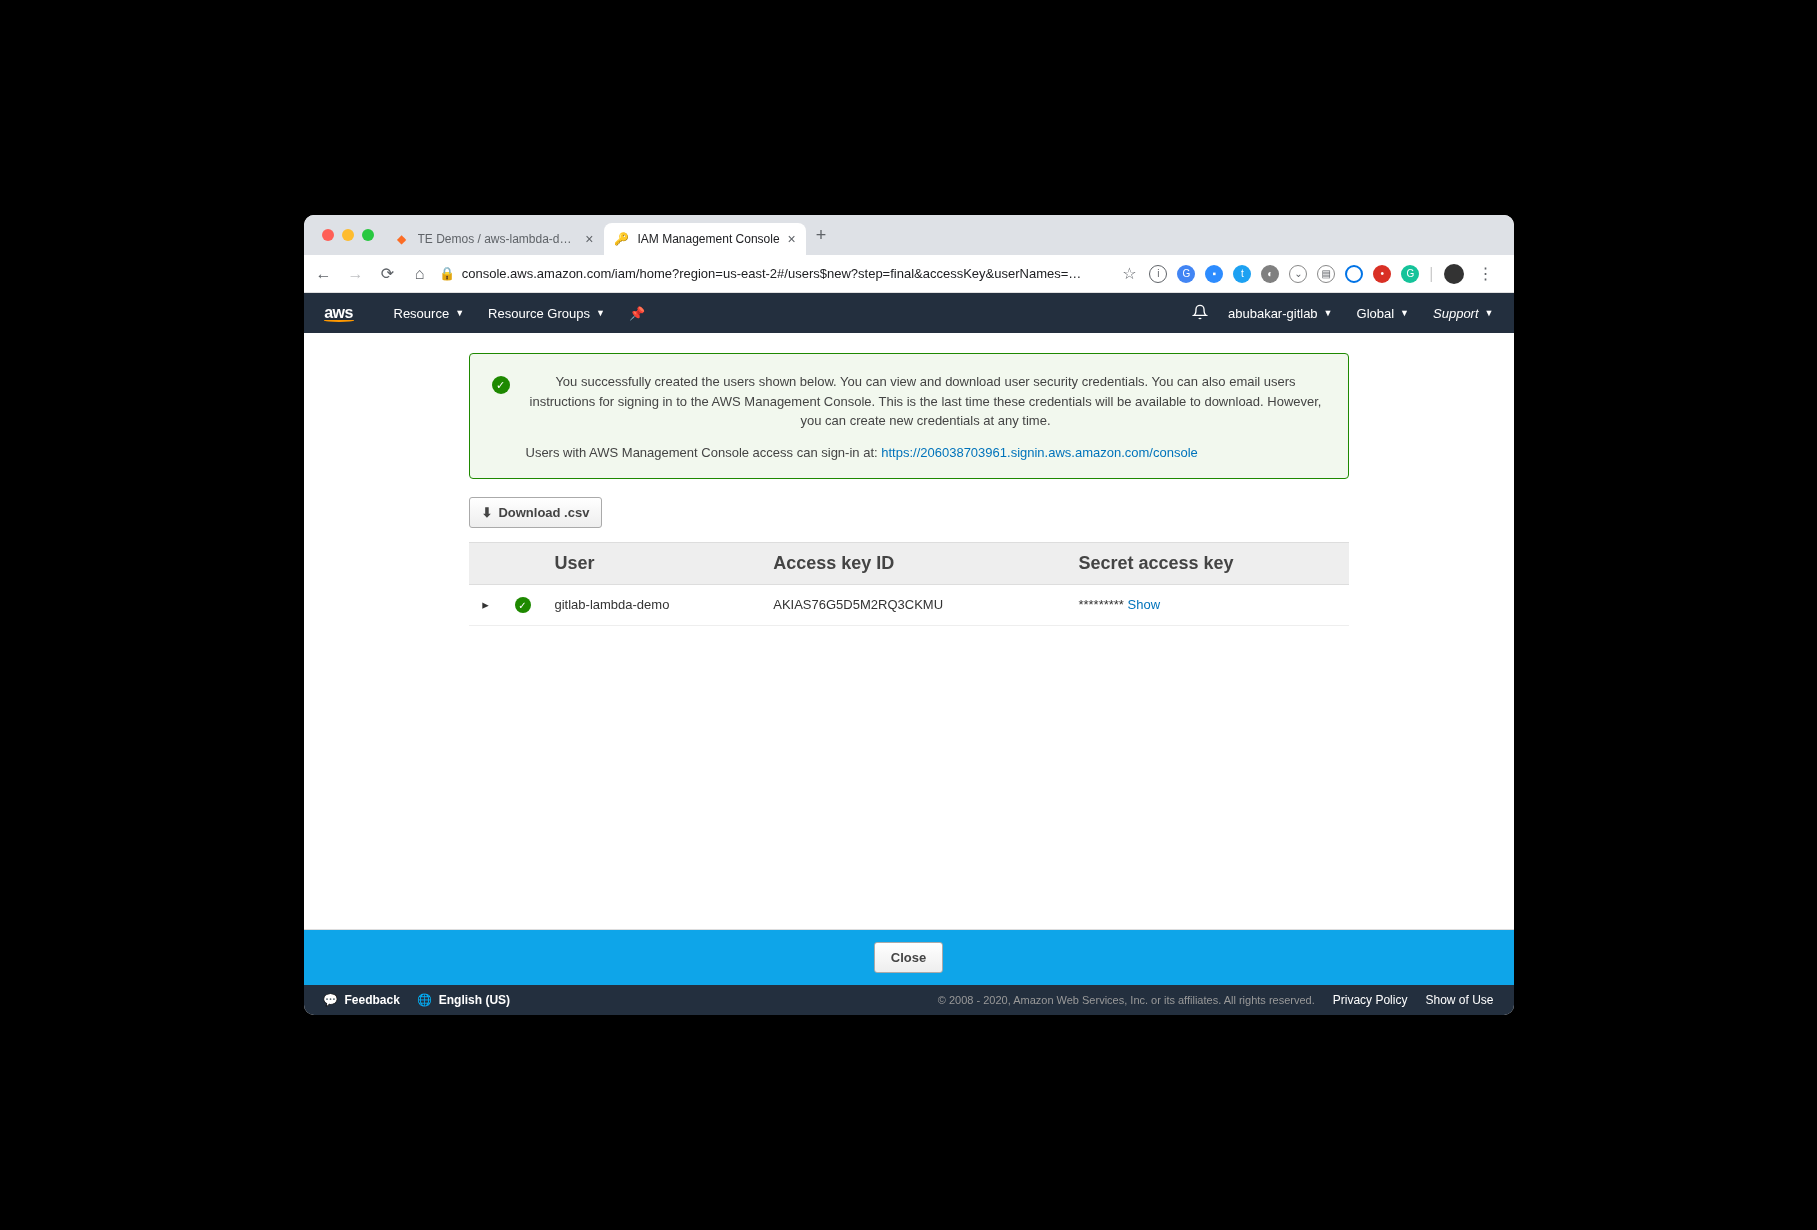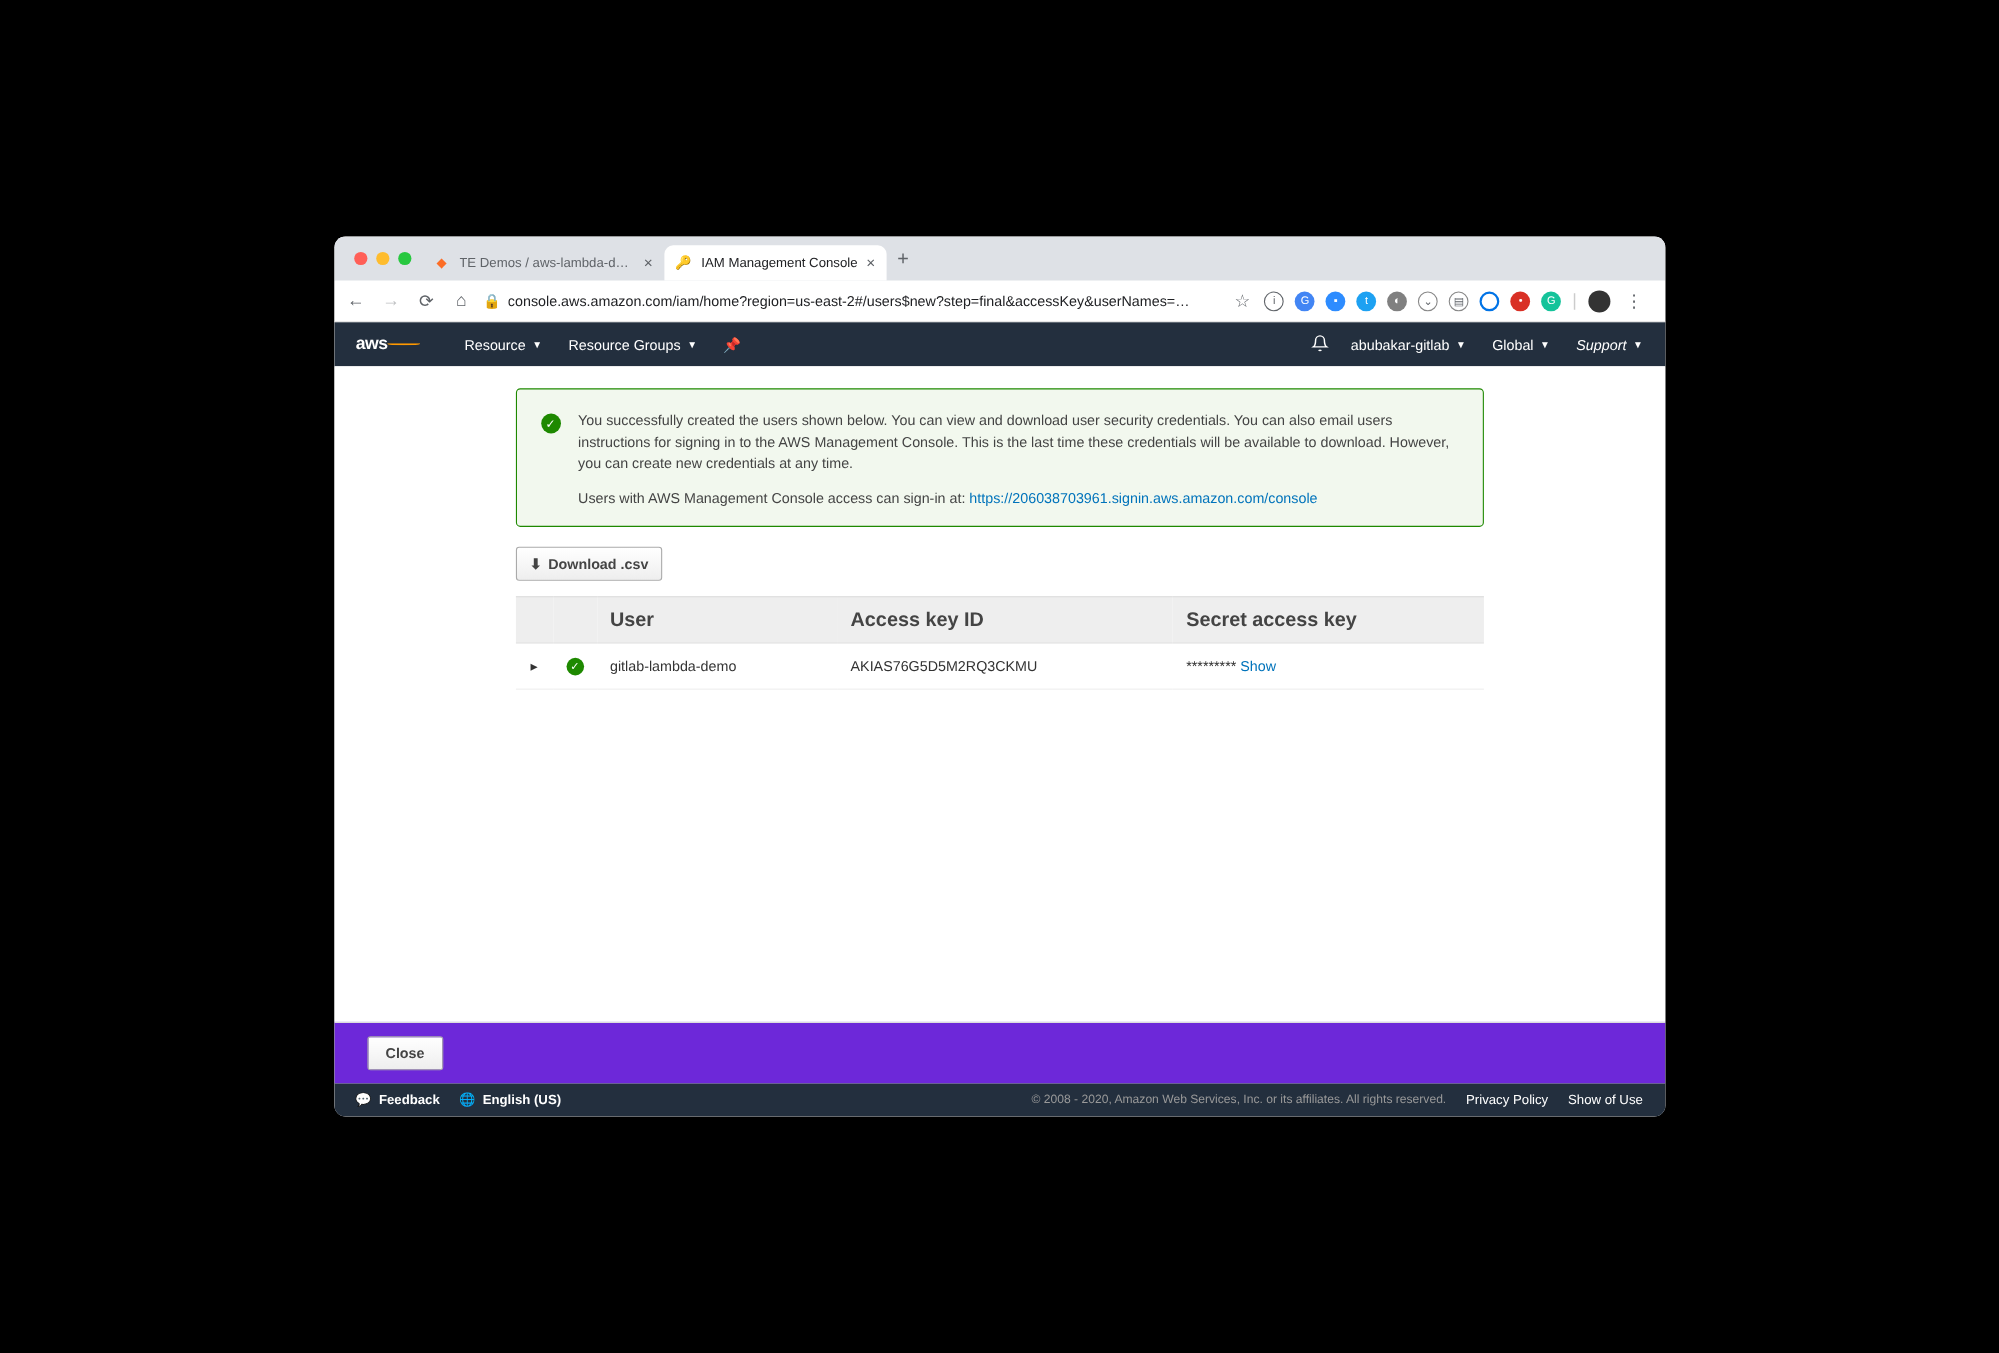--- a/index.html
+++ b/index.html
@@ -91,21 +91,21 @@
   align-items: center;
   padding: 0 20px;
   color: #fff;
   font-size: 13px;
 }
 .aws-logo {
   font-weight: bold;
   font-size: 16px;
   margin-right: 40px;
   display: flex;
-  flex-direction: row;
+  flex-direction: column;
   align-items: center;
   line-height: 1;
 }
 .aws-logo-text { letter-spacing: -0.5px; }
 .aws-smile { width: 30px; height: 3px; border-bottom: 2px solid #ff9900; border-radius: 0 0 50% 50%; margin-top: -2px; }
 .nav-item { display: flex; align-items: center; gap: 6px; margin-right: 24px; cursor: pointer; }
 .nav-caret { font-size: 9px; }
 .pin-icon { color: #fff; cursor: pointer; }
 .spacer { flex: 1; }
 .bell-icon { margin-right: 20px; cursor: pointer; }
@@ -163,21 +163,21 @@
   color: #fff;
   display: flex;
   align-items: center;
   justify-content: center;
   font-size: 11px;
   flex-shrink: 0;
   margin-top: 4px;
 }
 .success-content { flex: 1; }
 .success-title { color: #1e8900; font-size: 20px; margin-bottom: 6px; }
-.success-text { font-size: 13px; color: #444; line-height: 1.5; margin-bottom: 14px; }
+.success-text { font-size: 13px; color: #444; line-height: 1.5; margin-bottom: 14px; text-align: center; }
 .success-link { font-size: 13px; color: #444; }
 .success-link a { color: #0073bb; text-decoration: none; }
 
 .download-btn {
   display: inline-flex;
   align-items: center;
   gap: 6px;
   background: linear-gradient(#fff, #eee);
   border: 1px solid #aaa;
   border-radius: 3px;
@@ -220,22 +220,22 @@
   font-size: 10px;
 }
 .secret-cell { color: #444; }
 .show-link { color: #0073bb; cursor: pointer; }
 
 
 .action-bar {
   border-top: 1px solid #ddd;
   padding: 12px 30px;
   display: flex;
-  justify-content: flex-start;
-  background: #6d28d9;
+  justify-content: center;
+  background: #0ea5e9;
 }
 .close-btn {
   background: linear-gradient(#fff, #eee);
   border: 1px solid #aaa;
   border-radius: 3px;
   padding: 7px 16px;
   font-size: 13px;
   font-weight: bold;
   color: #444;
   cursor: pointer;

